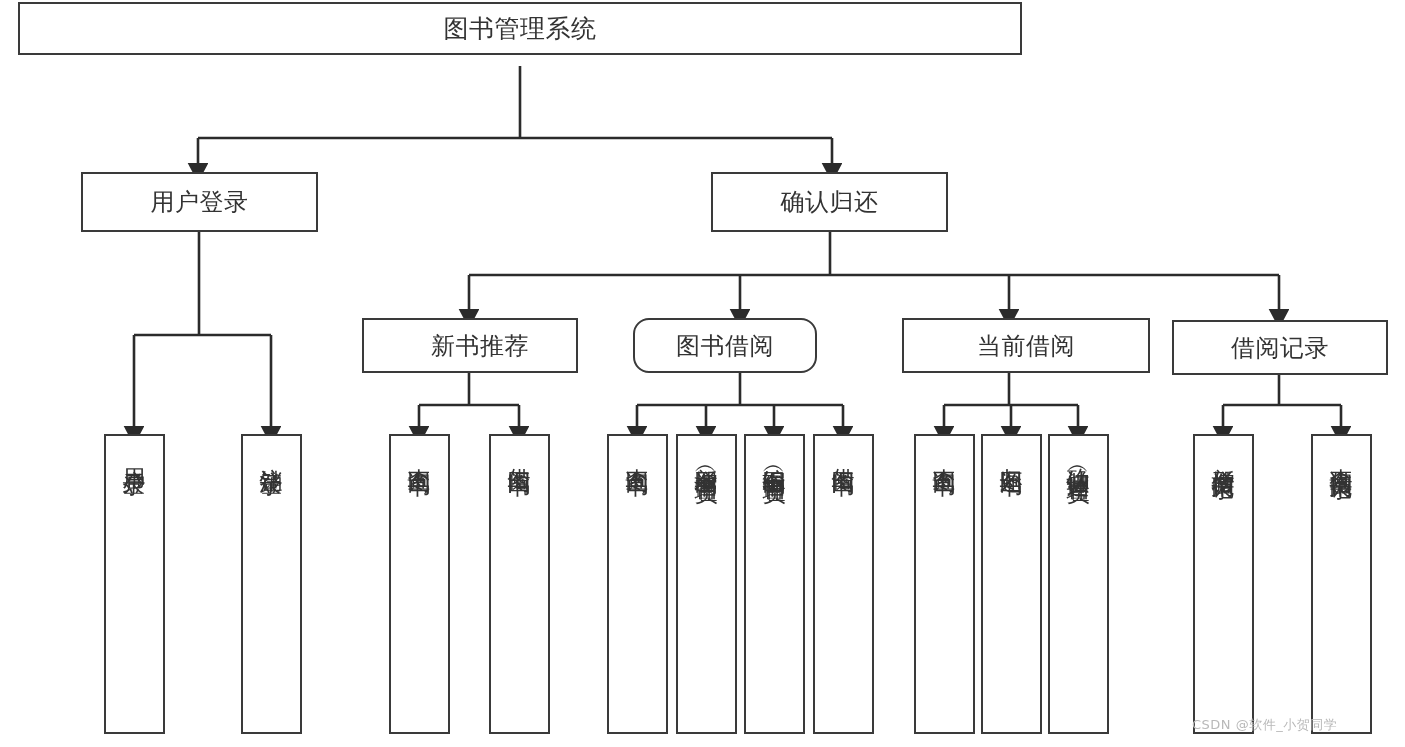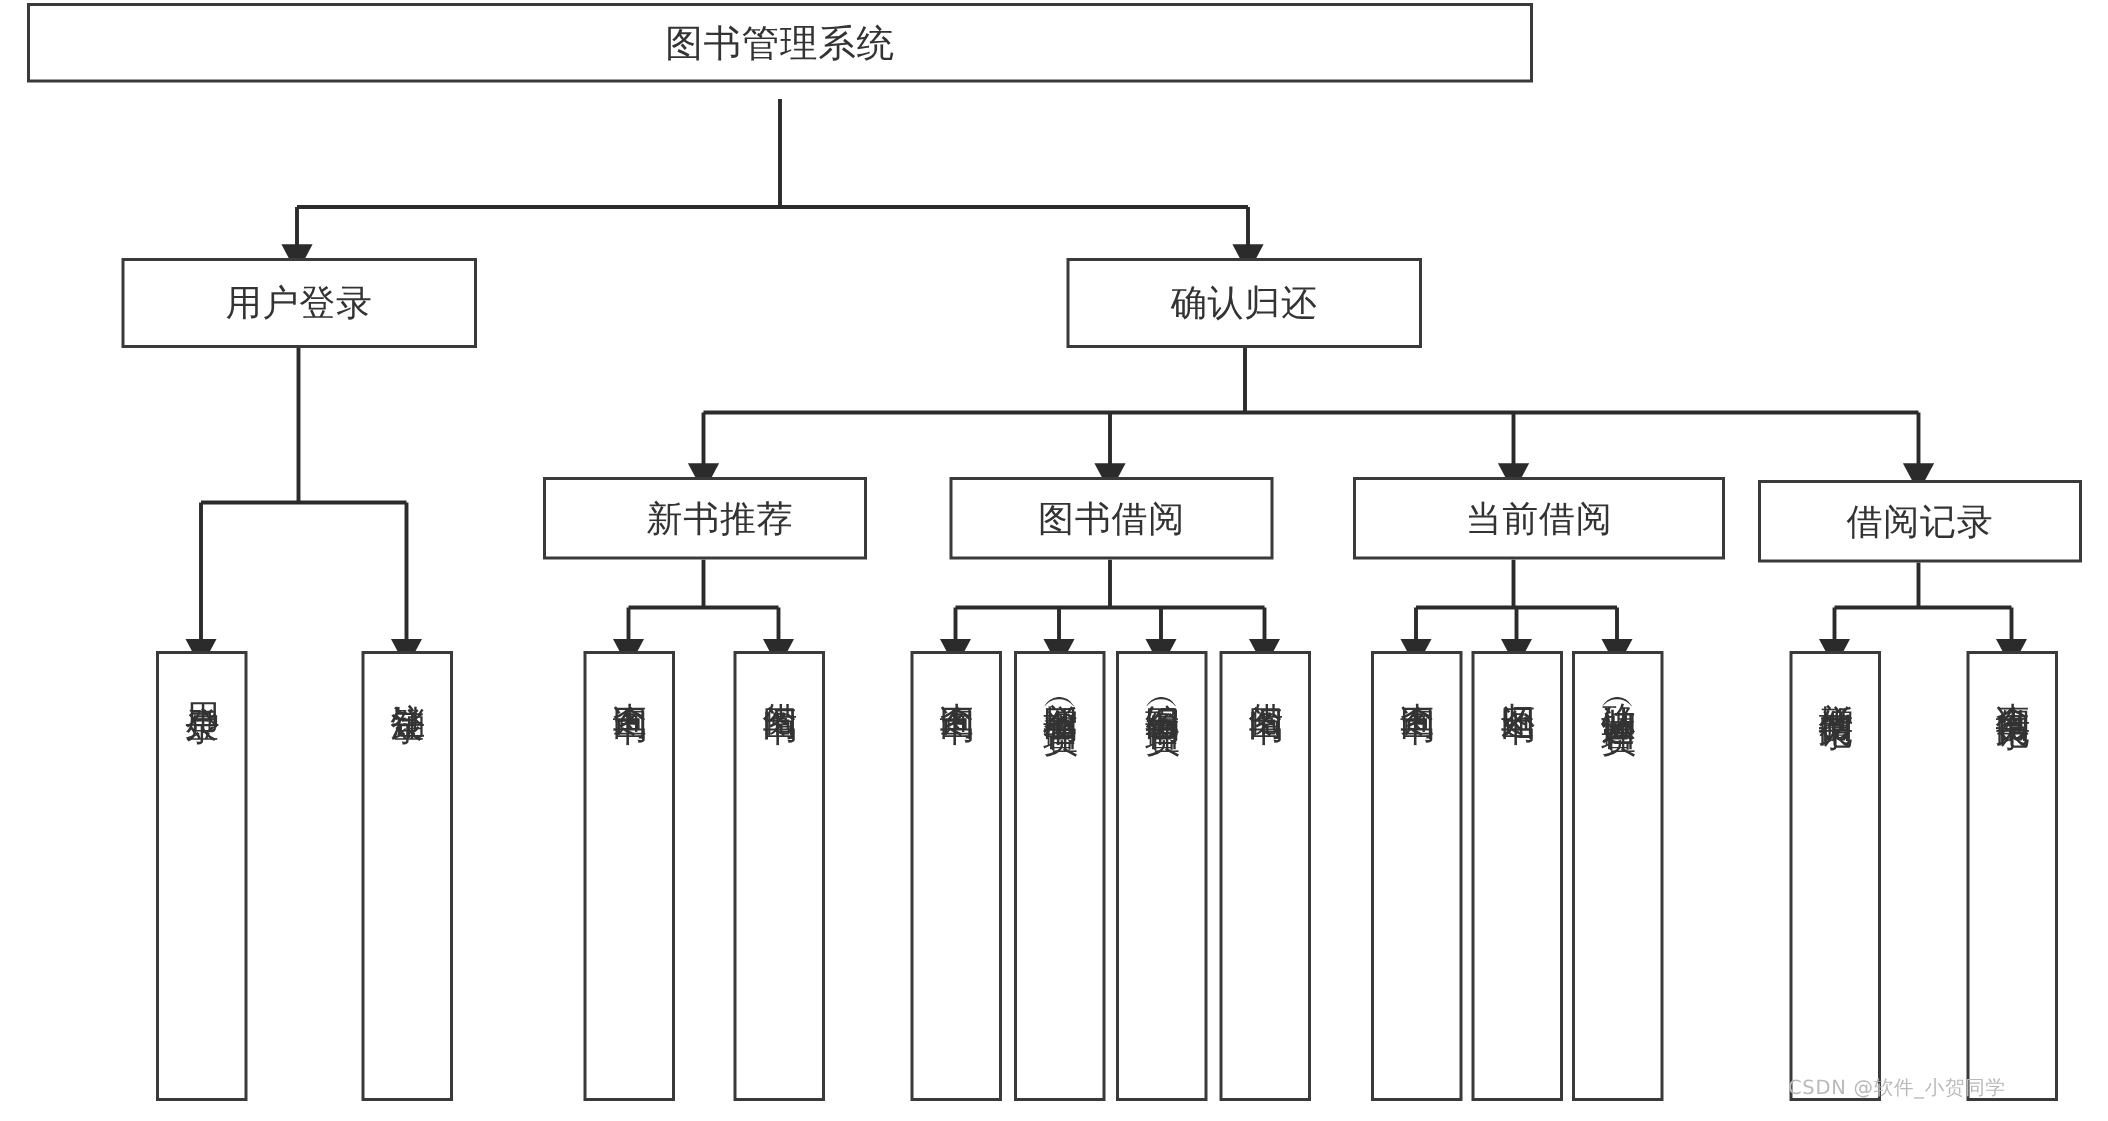--- a/index.html
+++ b/index.html
@@ -127,21 +127,21 @@
   <div class="node horizontal" style="left:81px; top:172px; width:237px; height:60px;">
     <span class="label">用户登录</span>
   </div>
   <div class="node horizontal" style="left:711px; top:172px; width:237px; height:60px;">
     <span class="label">确认归还</span>
   </div>
 
   <div class="node horizontal" style="left:362px; top:318px; width:216px; height:55px;padding-left:20px;">
     <span class="label">新书推荐</span>
   </div>
-  <div class="node horizontal" style="left:633px; top:318px; width:216px; height:55px;">
+  <div class="node horizontal" style="left:633px; top:318px; width:184px; height:55px;border-radius:16px;">
     <span class="label">图书借阅</span>
   </div>
   <div class="node horizontal" style="left:902px; top:318px; width:248px; height:55px;">
     <span class="label">当前借阅</span>
   </div>
   <div class="node horizontal" style="left:1172px; top:320px; width:216px; height:55px;">
     <span class="label">借阅记录</span>
   </div>
 
   <div class="node vertical" style="left:104px; top:434px; width:61px; height:300px;">

